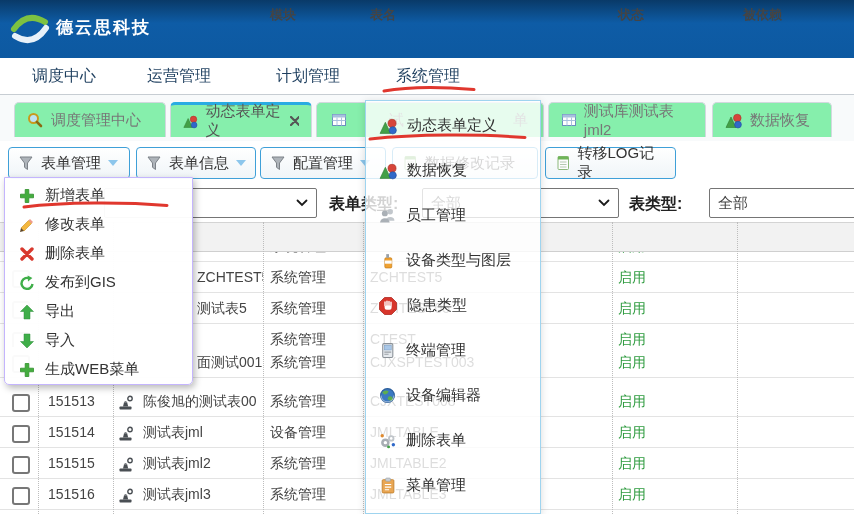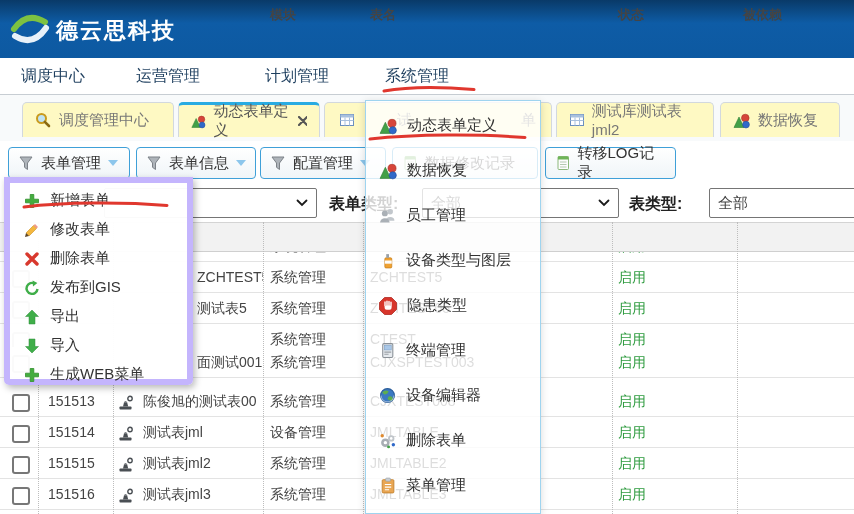--- a/index.html
+++ b/index.html
@@ -2,29 +2,29 @@
 <html><head>
 <meta charset="utf-8">
 <style>
   html,body{margin:0;padding:0;}
   #app{position:relative;width:854px;height:514px;overflow:hidden;background:#fff;
        font-family:"Liberation Sans",sans-serif;-webkit-font-smoothing:antialiased;}
   .abs{position:absolute;}
   .ic{display:inline-block;vertical-align:middle;}
   
   #hdr{left:0;top:0;width:854px;height:58px;background:linear-gradient(180deg,#093a68,#0e5ca6 40%,#0d59a1);}
-  #brand{left:56px;top:16px;color:#fff;font-size:22px;font-weight:bold;letter-spacing:2px;}
+  #brand{left:56px;top:16px;color:#fff;font-size:17px;font-weight:bold;letter-spacing:2px;}
   
   #nav{left:0;top:58px;width:854px;height:36px;background:#fff;border-bottom:1px solid #c7cdd3;}
-  .navitem{top:8px;font-size:16px;color:#1d3e5e;cursor:default;}
+  .navitem{top:8px;font-size:16px;color:#1d3e5e;cursor:default;margin-left:11px;}
   
   #tabstrip{left:0;top:95px;width:854px;height:46px;background:#f8fafb;border-bottom:1px solid #d5dbe0;}
-  .tab{top:7px;height:35px;background:#fef9c3;border:1px solid #d2d8de;border-bottom:none;
+  .tab{top:7px;height:35px;background:#86efac;border:1px solid #d2d8de;border-bottom:none;
        border-radius:5px 5px 0 0;display:flex;align-items:center;padding:0 12px;gap:8px;
-       font-size:15px;color:#777;position:absolute;box-sizing:border-box;margin-left:8px;}
+       font-size:15px;color:#777;position:absolute;box-sizing:border-box;}
   .tab.active{border-top:3px solid #29abe2;color:#555;}
   
   #toolbar{left:0;top:141px;width:854px;height:44px;background:#fff;}
   .tbtn{top:6px;height:32px;border:1px solid #3fa0d8;border-radius:4px;background:linear-gradient(#ffffff,#f0f5f8);
         display:flex;align-items:center;padding:0 9px;gap:7px;font-size:15px;color:#333;
         position:absolute;box-sizing:border-box;}
   
   #filters{left:0;top:185px;width:854px;height:37px;background:#fff;margin-left:44px;}
   .flabel{font-size:16px;font-weight:bold;color:#222;top:9px;}
   .sel{top:3px;height:30px;background:#fff;border:1px solid #757575;border-radius:2px;
@@ -42,21 +42,21 @@
   .c-name{left:143px;max-width:118px;overflow:hidden;}
   .c-name.frag{left:197px;max-width:66px;}
   .c-mod{left:270px;}
   .c-tname{left:370px;color:#555;}
   .c-status{left:618px;color:#2e9b3f;}
   .cb{position:absolute;left:12px;top:8px;width:14px;height:14px;border:2px solid #777;
       border-radius:3px;background:#fff;}
   .stamp-wrap{position:absolute;left:117px;top:7px;}
   
   #menuL{left:4px;top:177px;width:189px;height:208px;background:rgba(255,255,255,0.96);
-         border:6px solid #c4b5fd;border-radius:0 0 5px 5px;box-shadow:2px 3px 7px rgba(0,0,0,0.28);
+         border:1px solid #c4b5fd;border-radius:0 0 5px 5px;box-shadow:2px 3px 7px rgba(0,0,0,0.28);
          z-index:11;box-sizing:border-box;padding-top:3px;}
   .mLitem{height:29px;display:flex;align-items:center;gap:10px;padding-left:14px;
           font-size:15px;color:#333;cursor:default;}
   #menuC{left:365px;top:100px;width:176px;height:414px;background:rgba(255,255,255,0.80);
          border:1px solid #9fd4ef;box-shadow:0 2px 8px rgba(0,0,0,0.15);z-index:12;
          box-sizing:border-box;padding-top:2px;}
   .mCitem{height:45px;display:flex;align-items:center;gap:10px;padding-left:13px;
           font-size:15px;color:#333;cursor:default;}
   .redline{z-index:13;}
 </style>

